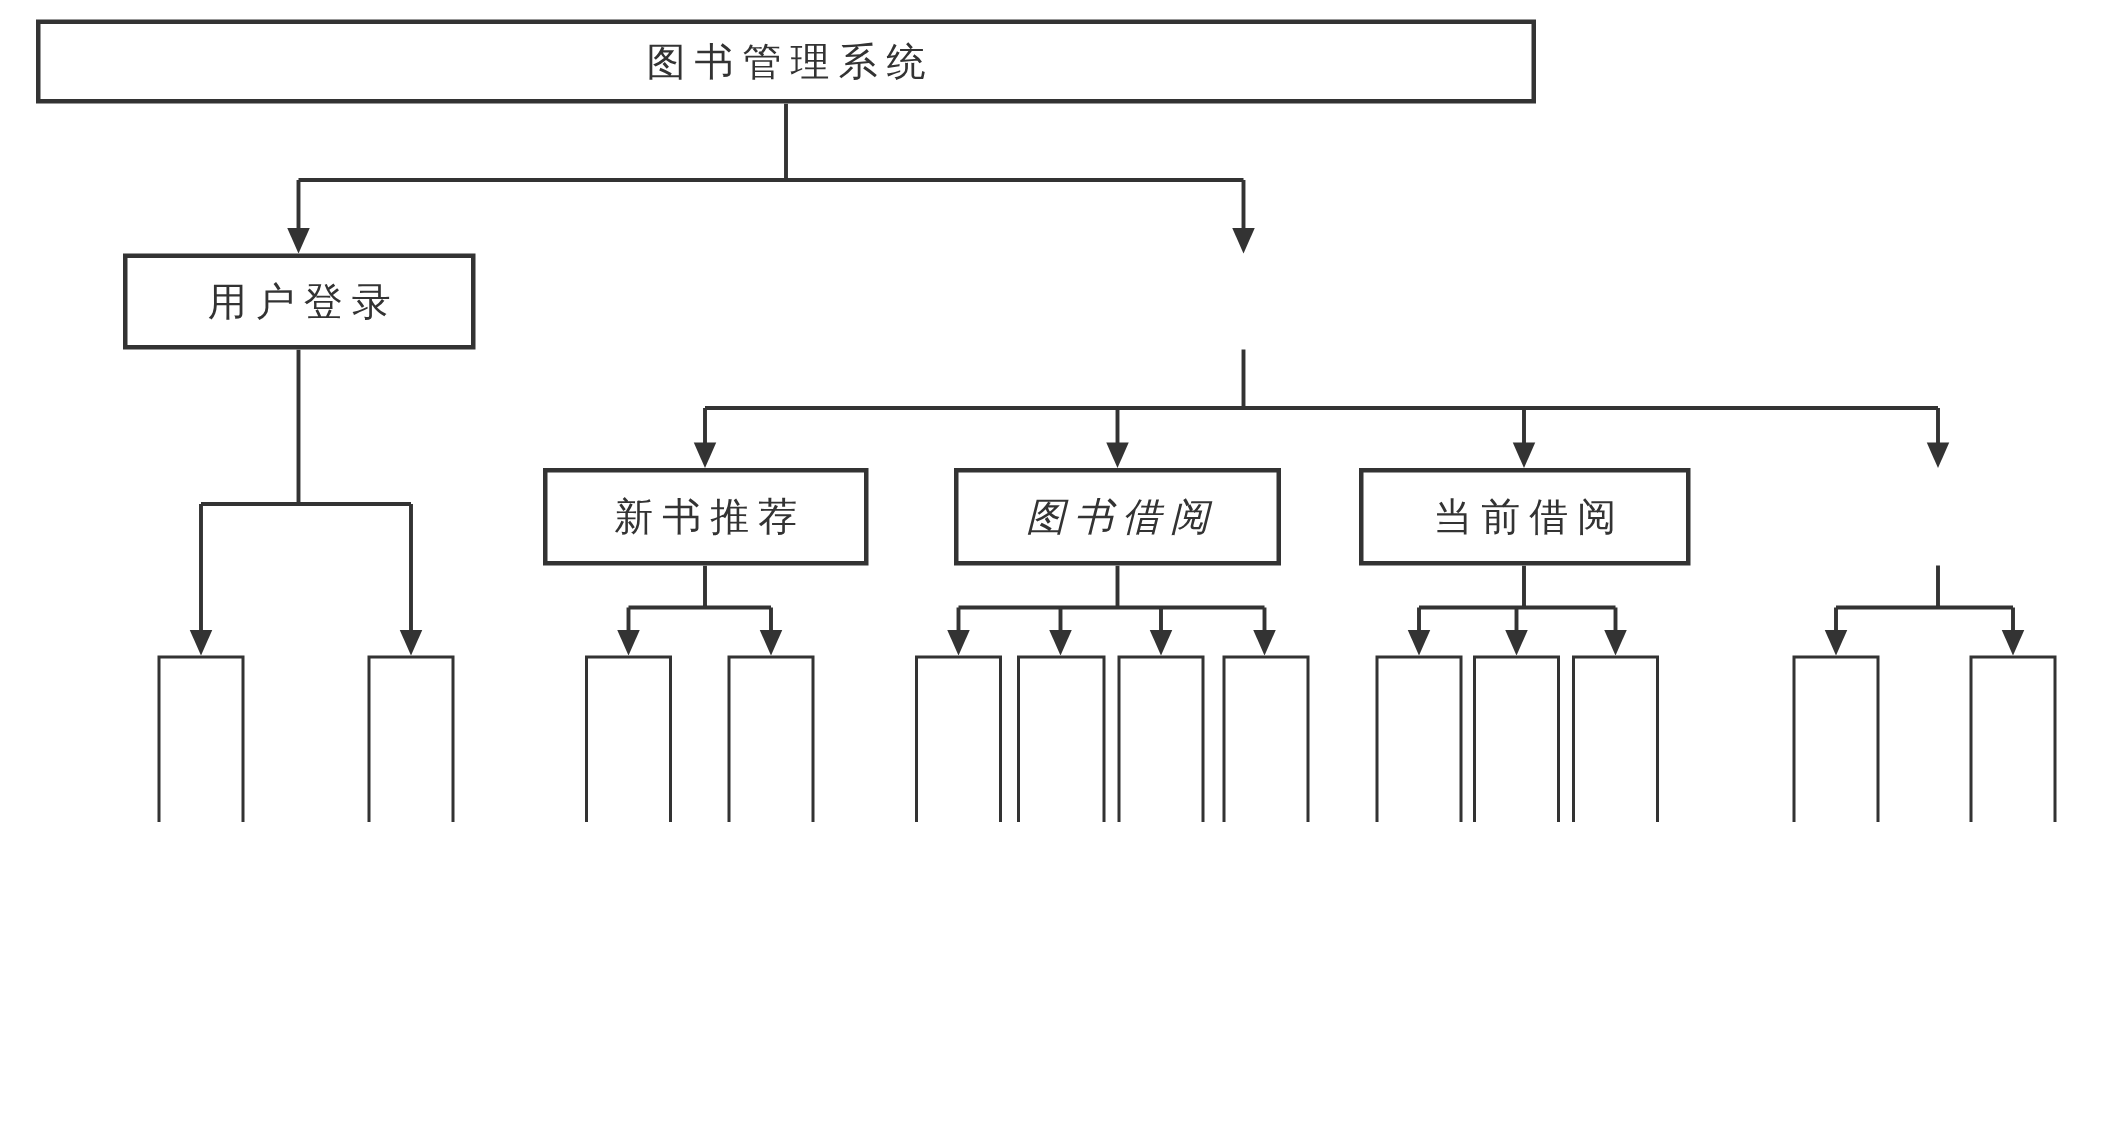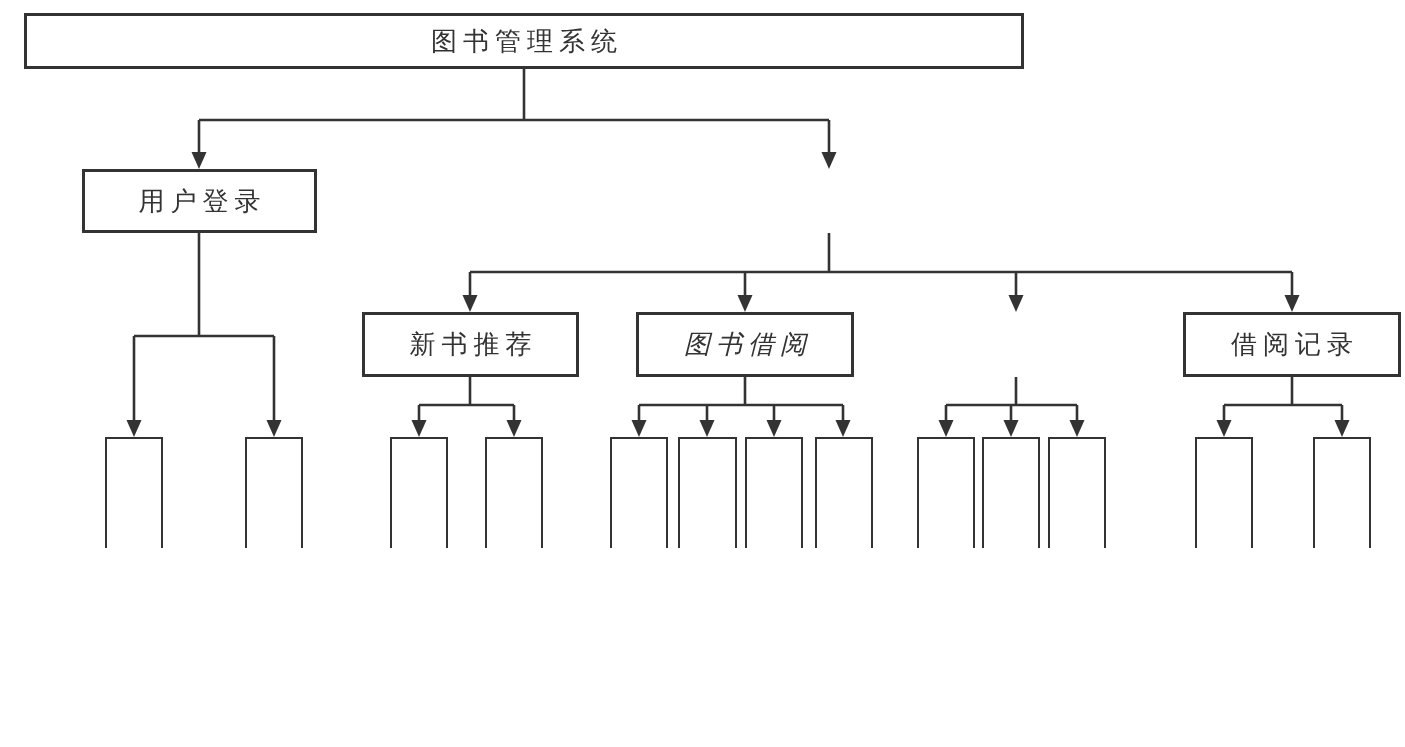--- a/index.html
+++ b/index.html
@@ -102,22 +102,22 @@
   <div class="node" style="left:82px;top:169px;width:235px;height:64px;">
     <span class="hlabel">用户登录</span>
   </div>
 
   <div class="node" style="left:362px;top:312px;width:217px;height:65px;">
     <span class="hlabel">新书推荐</span>
   </div>
   <div class="node" style="left:636px;top:312px;width:218px;height:65px;font-style:italic;">
     <span class="hlabel">图书借阅</span>
   </div>
-  <div class="node" style="left:1183px;top:312px;width:218px;height:65px;">
-    <span class="hlabel">借阅记录</span>
+  <div class="node" style="left:906px;top:312px;width:221px;height:65px;">
+    <span class="hlabel">当前借阅</span>
   </div>
 
   <div class="node v" style="left:105px;top:437px;width:58px;height:298px;">
     <span class="vlabel">用户登录</span>
   </div>
   <div class="node v" style="left:245px;top:437px;width:58px;height:298px;">
     <span class="vlabel">注销登录</span>
   </div>
 
   <div class="node v" style="left:390px;top:437px;width:58px;height:300px;">

